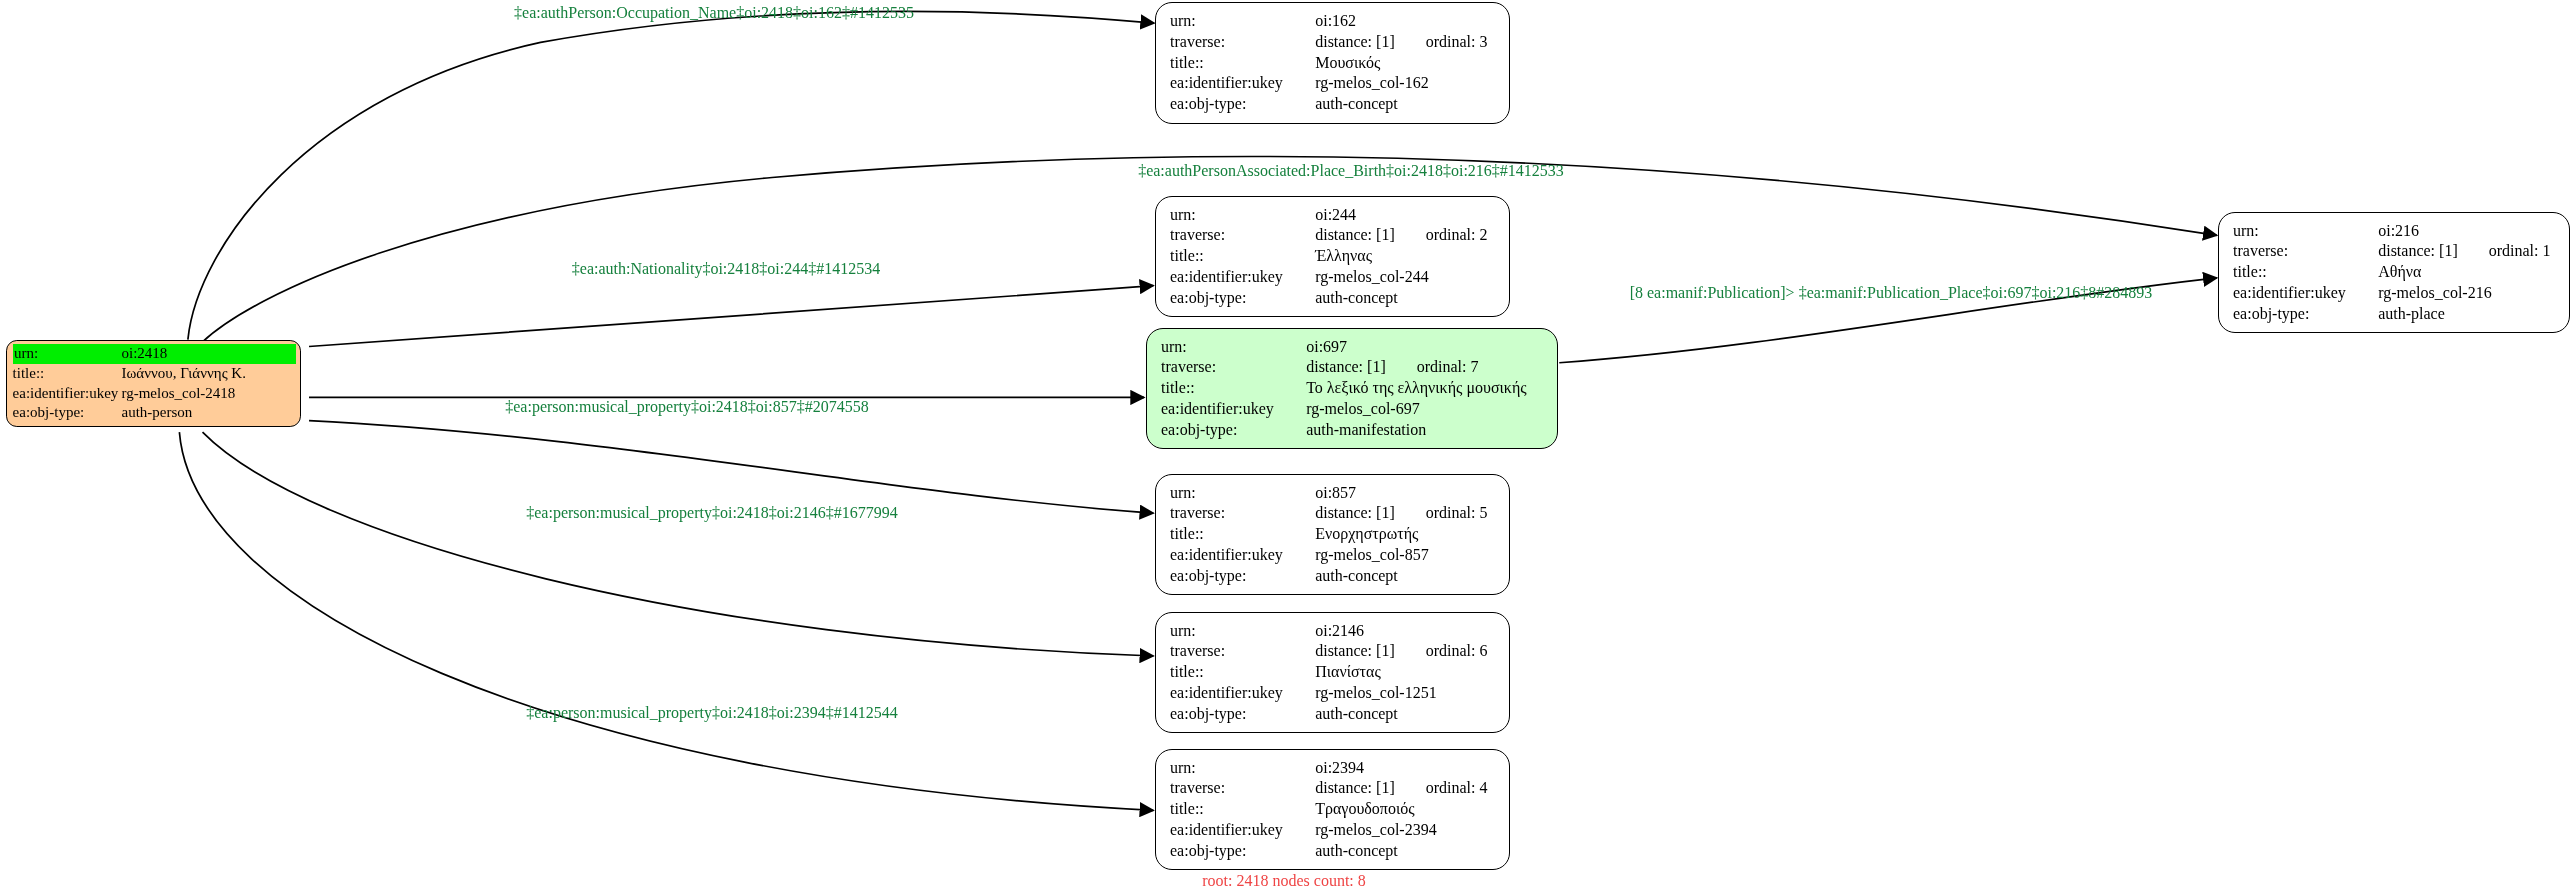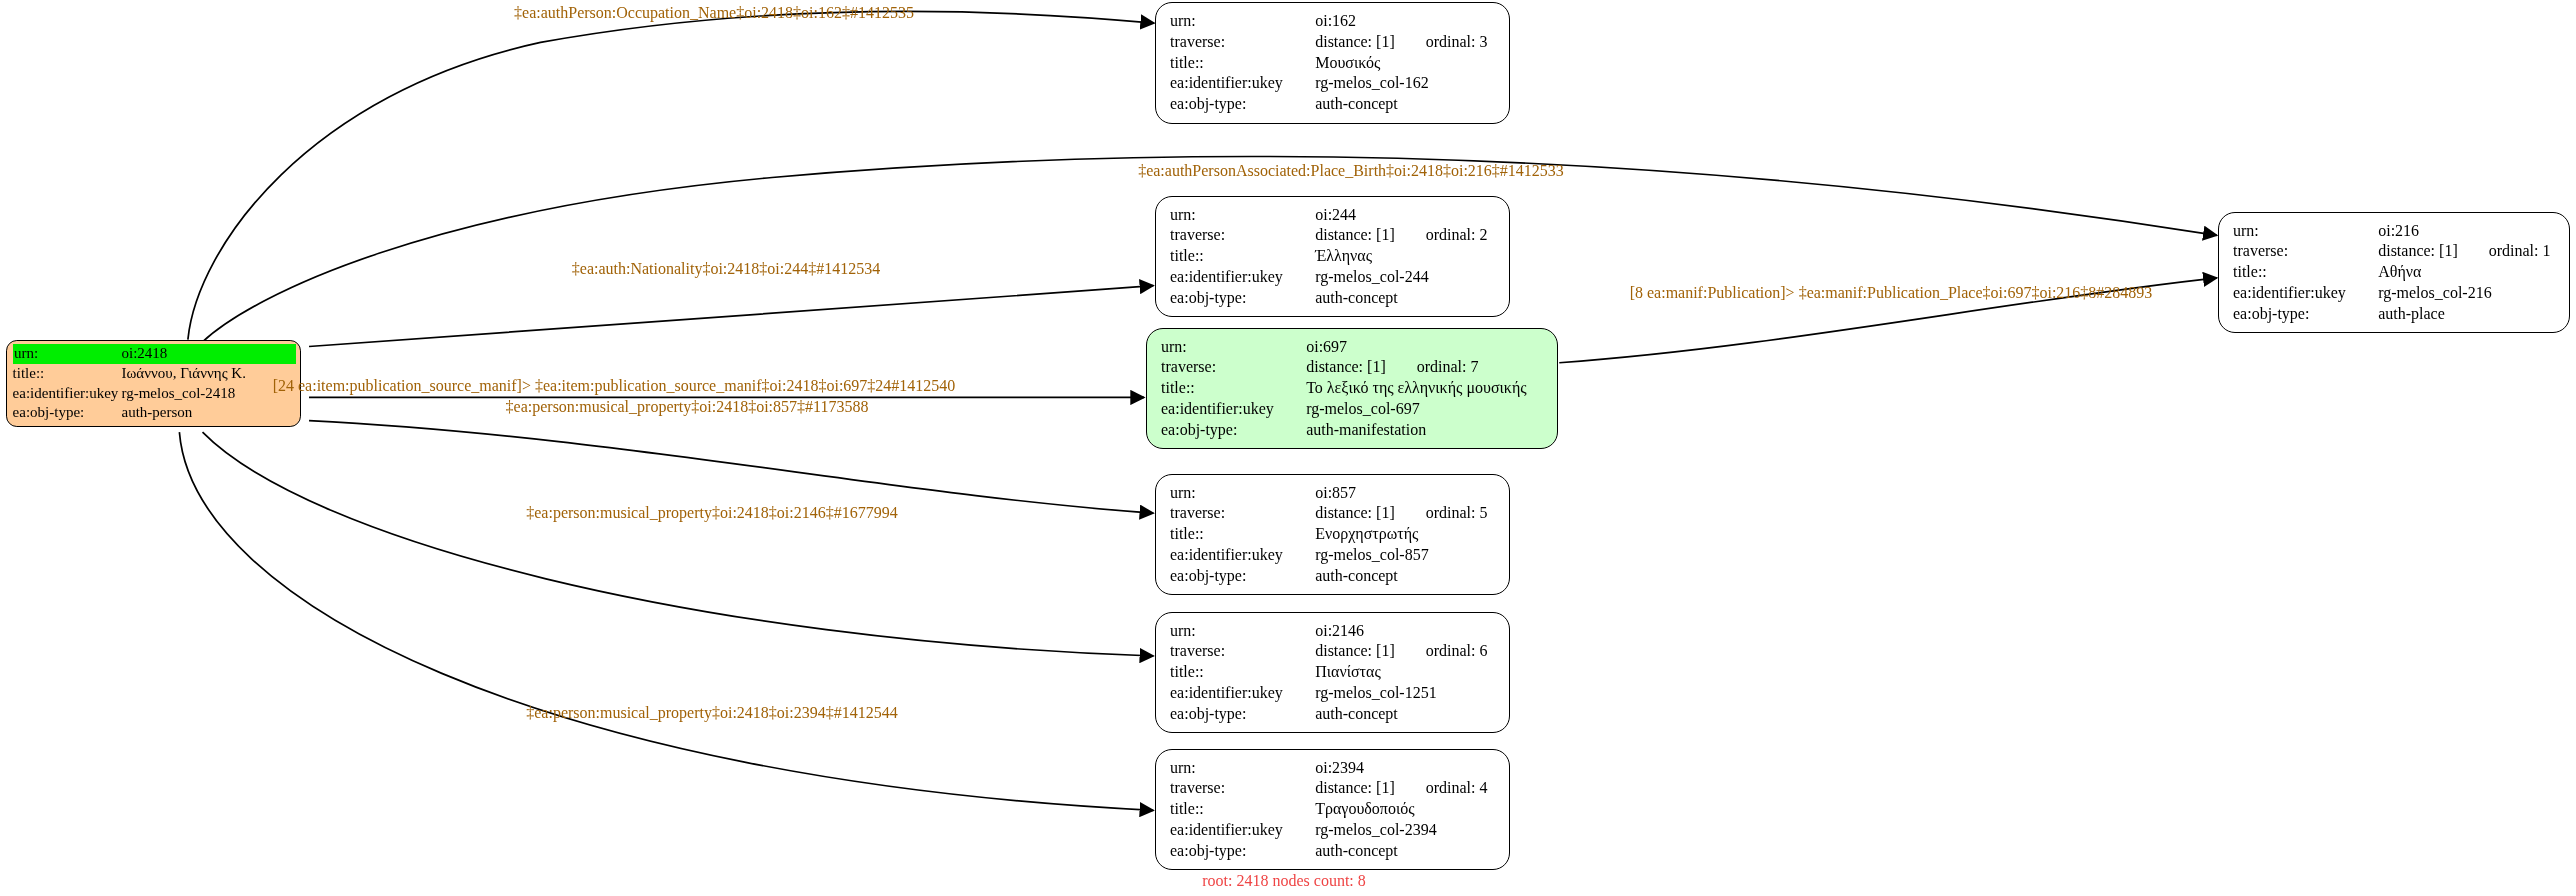--- a/index.html
+++ b/index.html
@@ -74,21 +74,21 @@
   .node.root td.key.hl-cell {
     padding-left: 1.5px;
   }
   .kv-ordinal {
     display: inline-block;
     margin-left: 31px;
   }
   .edge-label {
     position: absolute;
     font-size: 16px;
-    color: #a16207;
+    color: #15803d;
     white-space: nowrap;
     line-height: 1;
     transform: translate(-50%, -50%);
   }
   .footer-label {
     position: absolute;
     font-size: 16px;
     color: #ef4444;
     white-space: nowrap;
     transform: translate(-50%, -50%);
@@ -325,22 +325,21 @@
         <td class="key">ea:obj-type:</td>
         <td class="val">auth-place</td>
       </tr>
     </tbody>
       </table>
   </div>
 
   <div class="edge-label" style="left:714px; top:13px;">‡ea:authPerson:Occupation_Name‡oi:2418‡oi:162‡#1412535</div>
   <div class="edge-label" style="left:1351px; top:171px;">‡ea:authPersonAssociated:Place_Birth‡oi:2418‡oi:216‡#1412533</div>
   <div class="edge-label" style="left:710px; top:269px;margin-left:16px;">‡ea:auth:Nationality‡oi:2418‡oi:244‡#1412534</div>
-  <div class="edge-label" style="left:614px; top:386px;">[24 ea:item:publication_source_manif]&gt; ‡ea:item:publication_source_manif‡oi:2418‡oi:697‡24#1412540</div>
-  <div class="edge-label" style="left:687px; top:407px;">‡ea:person:musical_property‡oi:2418‡oi:857‡#1173588</div>
+  <div class="edge-label" style="left:687px; top:407px;">‡ea:person:musical_property‡oi:2418‡oi:857‡#2074558</div>
   <div class="edge-label" style="left:712px; top:513px;">‡ea:person:musical_property‡oi:2418‡oi:2146‡#1677994</div>
   <div class="edge-label" style="left:712px; top:713px;">‡ea:person:musical_property‡oi:2418‡oi:2394‡#1412544</div>
   <div class="edge-label" style="left:1891px; top:293px;">[8 ea:manif:Publication]&gt; ‡ea:manif:Publication_Place‡oi:697‡oi:216‡8#284893</div>
 
   <div class="footer-label" style="left:1284px; top:881px;">root: 2418 nodes count: 8</div>
 
 </div>
 
 
 </body></html>

